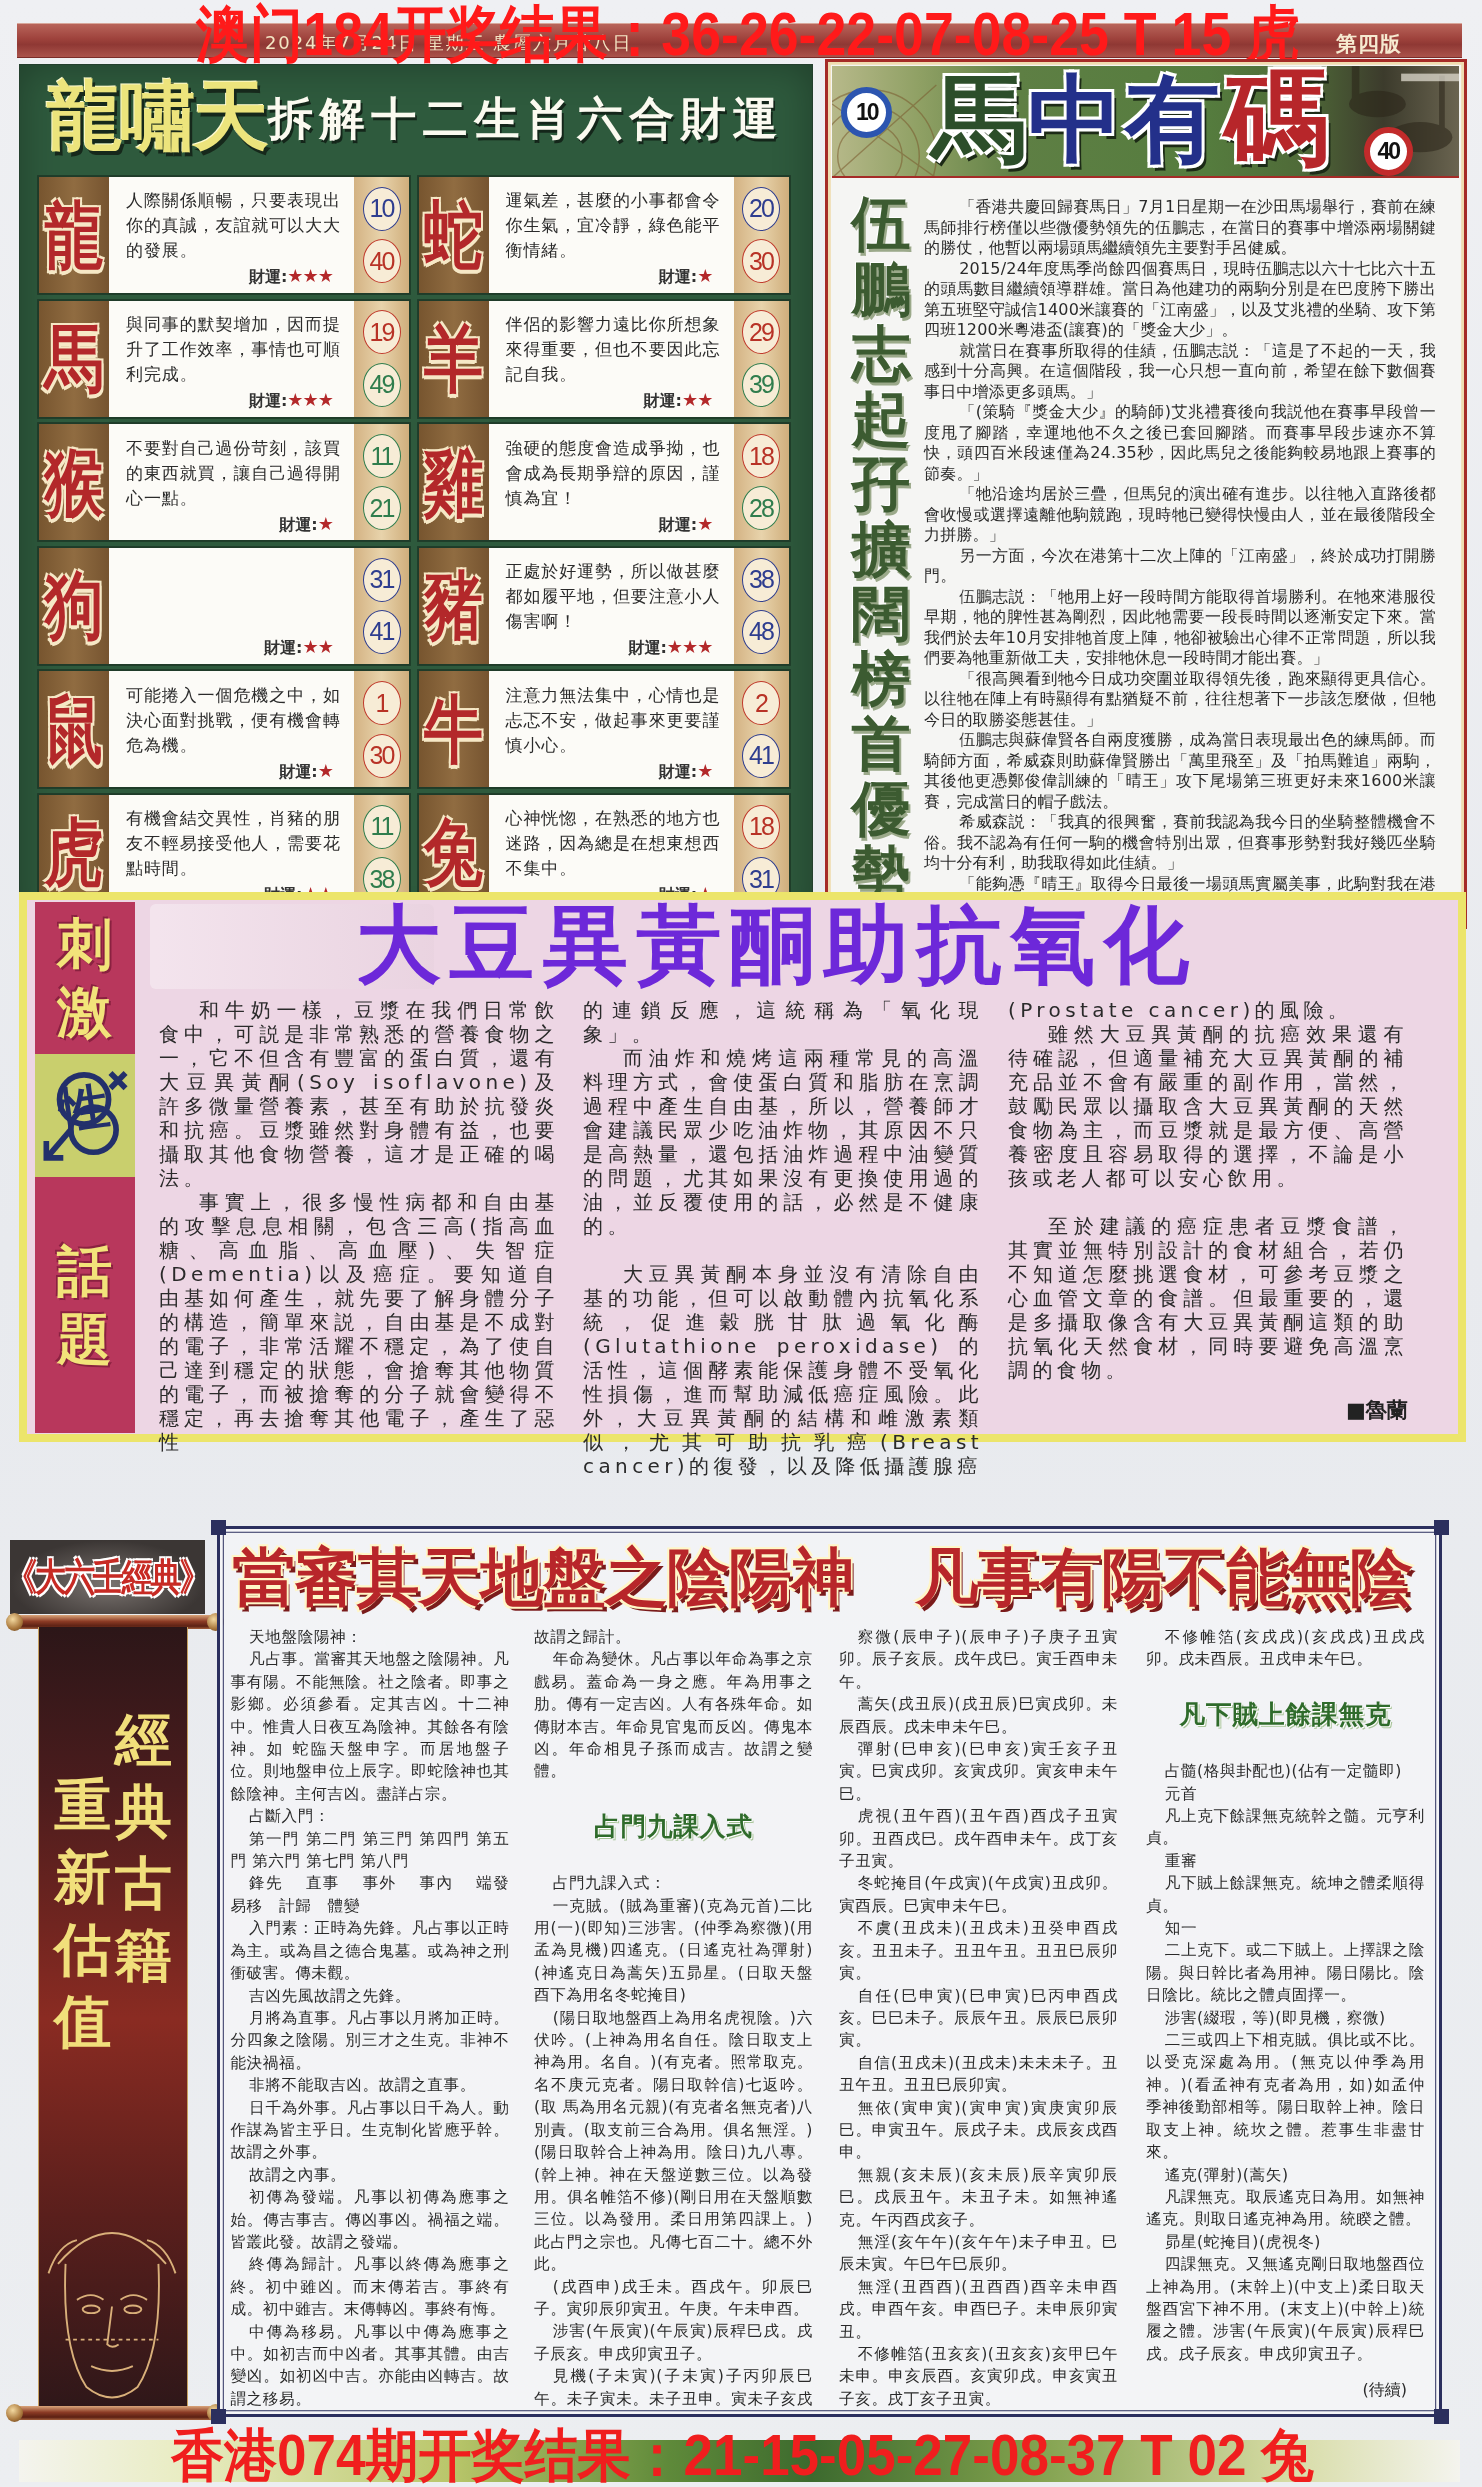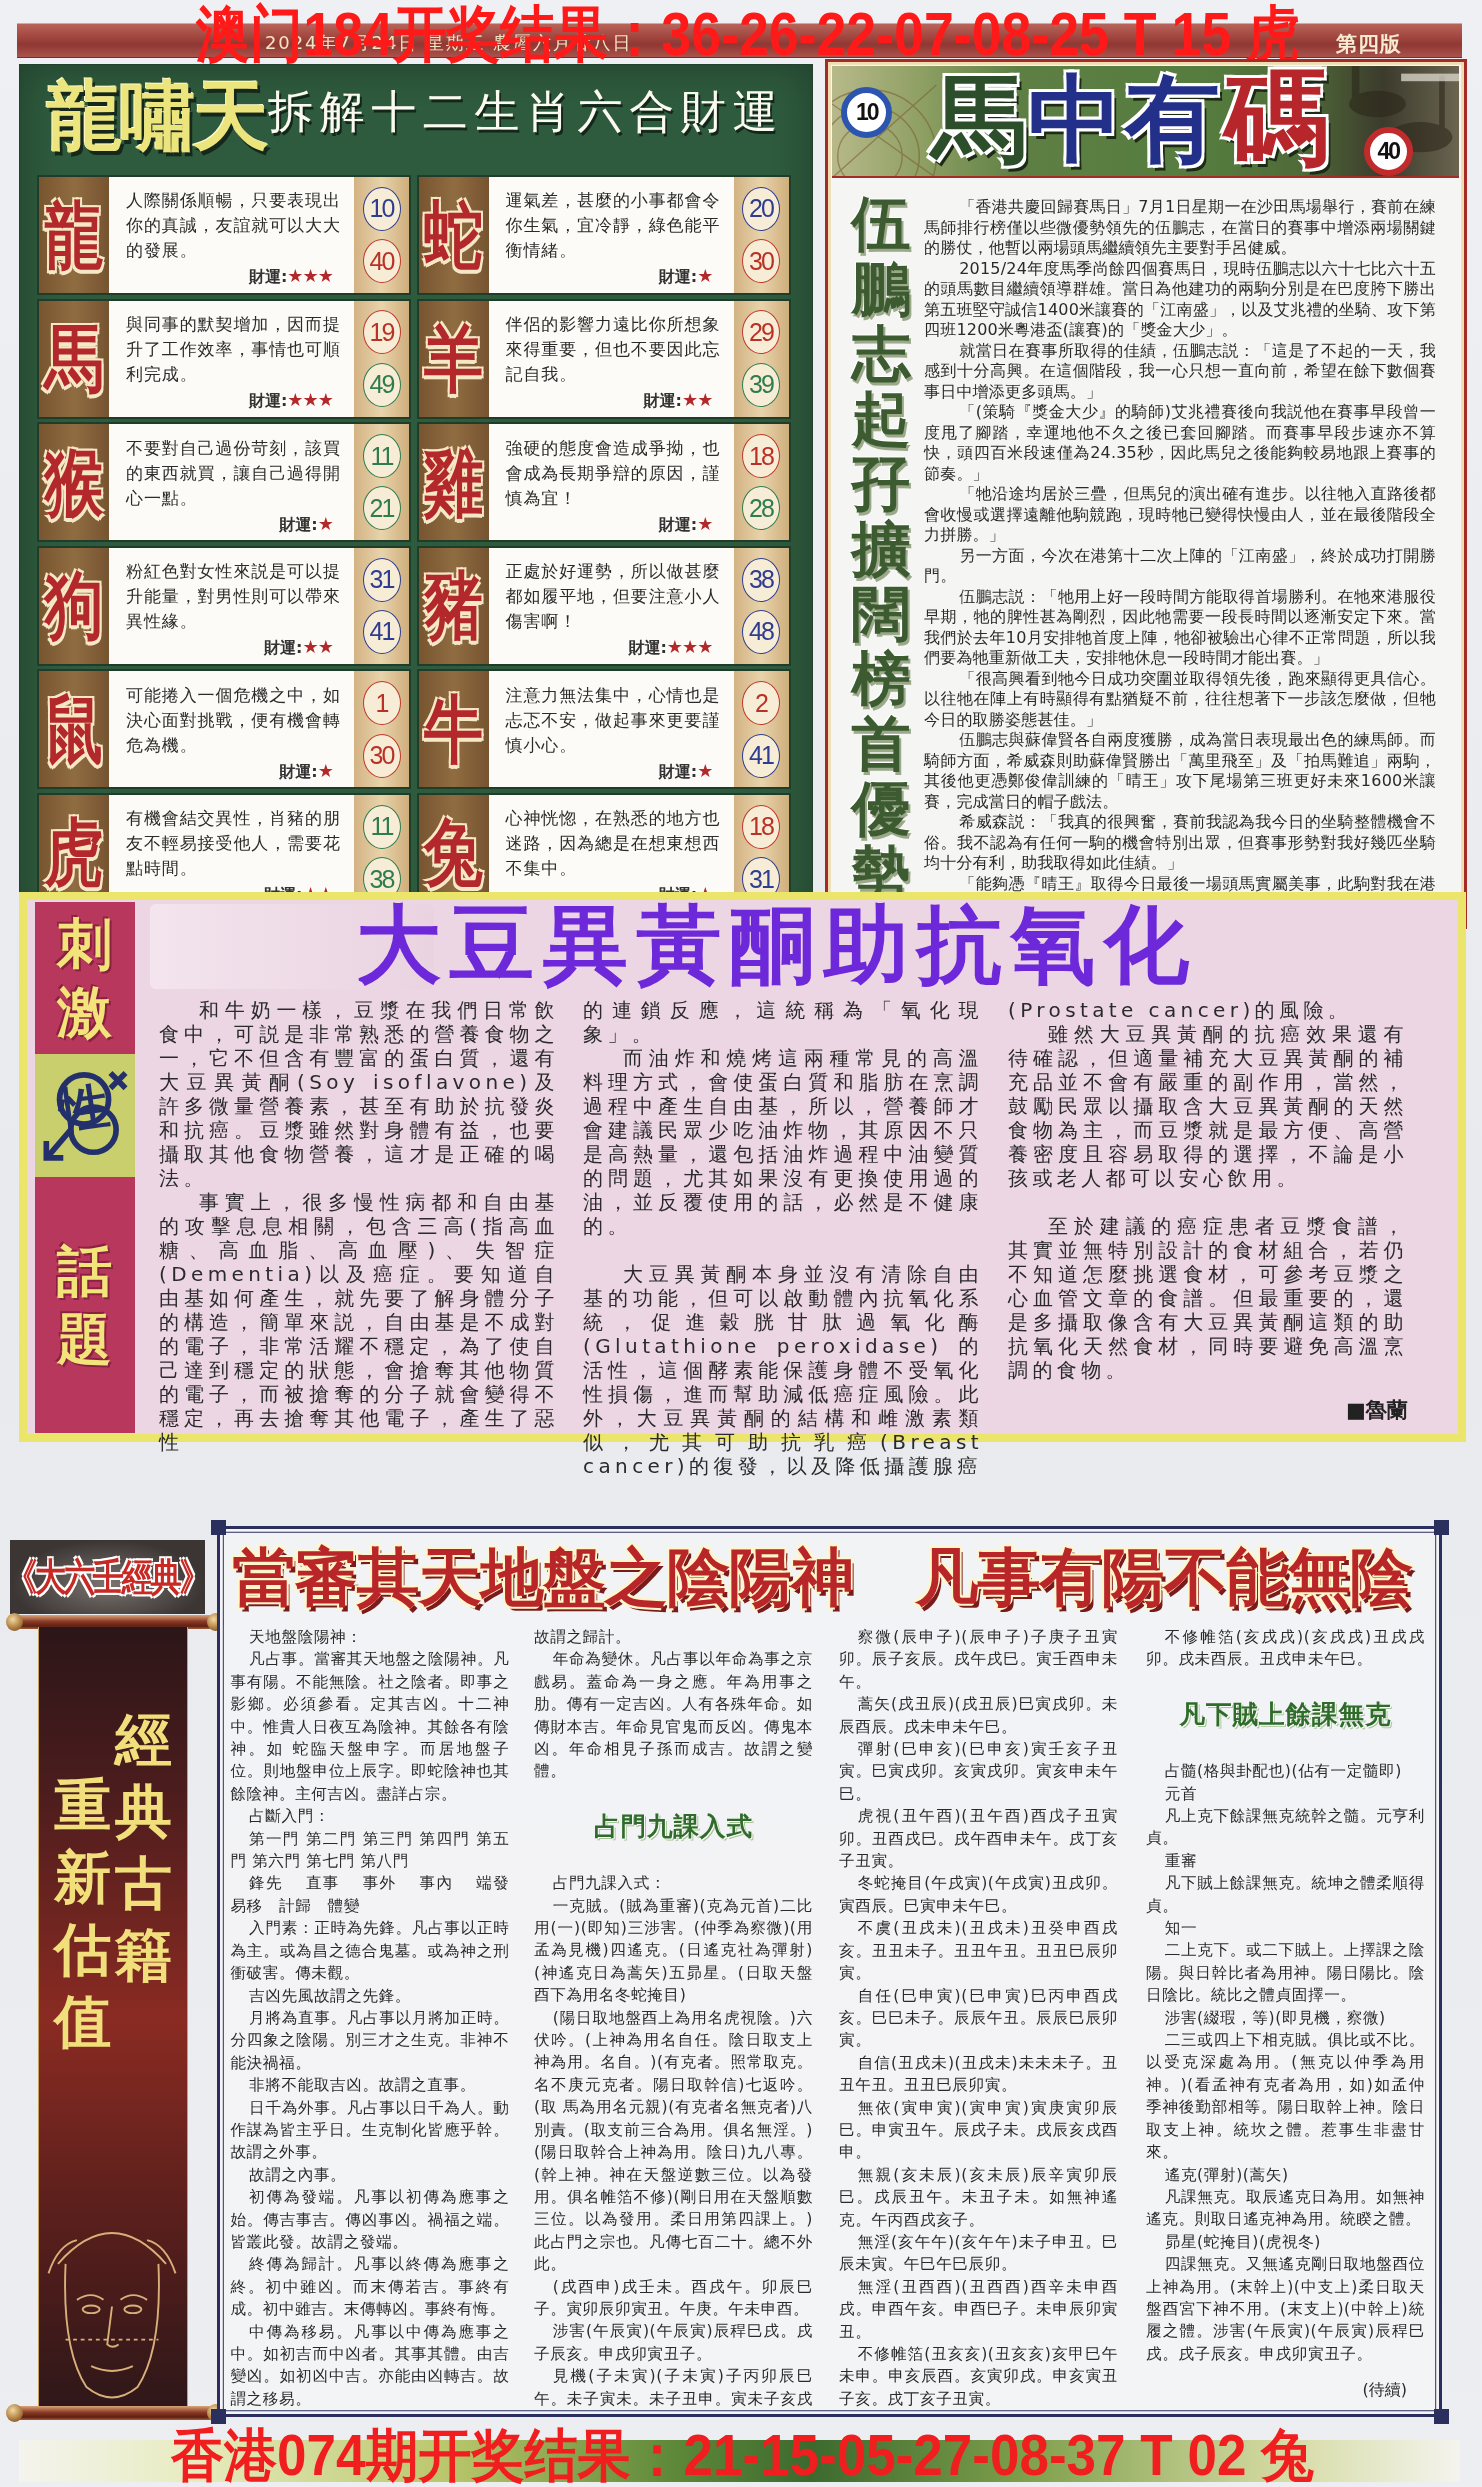--- a/index.html
+++ b/index.html
@@ -8,21 +8,21 @@
 
 
 .hdr-band{position:absolute;left:17px;top:23px;width:1445px;height:35px;background:linear-gradient(180deg,#b8645a 0%,#9e423c 45%,#8f3834 62%,#aa534b 100%);border-top:0.9px solid #d7a79b;border-bottom:0.9px solid #7a2c28}
 .hdr-date{position:absolute;left:248px;top:6.6px;font-size:18px;color:#f3e6c4;letter-spacing:1.9px;white-space:nowrap}
 .hdr-edition{position:absolute;left:1319px;top:5.7px;font-size:21px;font-weight:bold;color:#f6ead0;letter-spacing:0.9px}
 .hdr-macau{position:absolute;left:196px;top:3.8px;font-family:"Liberation Sans",sans-serif;font-weight:bold;font-size:61px;line-height:1;color:#ff1a1a;white-space:nowrap;transform:scaleX(0.88);transform-origin:left top}
 
 
 .zp{position:absolute;left:19px;top:64px;width:794px;height:863px;background:#2e5a3d;border:1.9px solid #233f2d;box-shadow:inset 0 0 38px rgba(0,0,0,.3)}
 .zp-title{position:absolute;left:26.5px;top:13.3px;font-family:"DejaVu Serif",serif;font-weight:bold;font-size:76px;line-height:1;color:#ece47c;letter-spacing:-2.8px;text-shadow:2.8px 3.8px 0 #16281b,-0.9px -0.9px 0 #fffbd2}
-.zp-sub{position:absolute;left:248px;top:24px;font-family:"DejaVu Serif",serif;font-weight:normal;font-size:45px;line-height:1;color:#fbfaf0;letter-spacing:6.6px;text-shadow:1.9px 2.8px 0 #14261a}
+.zp-sub{position:absolute;left:248px;top:31px;font-family:"DejaVu Serif",serif;font-weight:bold;font-size:45px;line-height:1;color:#fbfaf0;letter-spacing:6.6px;text-shadow:1.9px 2.8px 0 #14261a}
 .zp-grid{position:absolute;left:19px;top:112px;width:751px;display:grid;grid-template-columns:370px 370px;column-gap:9.5px;row-gap:7.6px}
 .card{position:relative;height:116px;display:flex;box-shadow:0 0 0 1.9px #1f3b29}
 .card-label{width:70px;background:linear-gradient(90deg,#77552f,#906c41 50%,#765430);display:flex;align-items:center;justify-content:center;font-family:"DejaVu Serif",serif;font-weight:bold;font-size:59px;line-height:1;color:#b3282a;text-shadow:-1.9px -1.9px 0 #f6e8c6,1.9px -1.9px 0 #f6e8c6,-1.9px 1.9px 0 #f6e8c6,1.9px 1.9px 0 #f6e8c6,0 2.8px 0 #f6e8c6}
 .card-label span{display:inline-block;transform:scaleY(1.25)}
 .card-body{position:relative;width:245px;padding:11.4px 7.6px 0 17px;background:#fcfbf7}
 .card-text{font-size:17px;line-height:25px;letter-spacing:0.9px;color:#2b2b2b}
 .card-wealth{position:absolute;right:21px;bottom:4.7px;font-size:16px;font-weight:bold;color:#333;white-space:nowrap}
 .stars{color:#b3282a;font-size:18px;letter-spacing:-0.9px}
 .card-nums{width:55px;background:linear-gradient(90deg,#d3b283,#e8d3ab 50%,#cfae7c);display:flex;flex-direction:column;align-items:center;justify-content:space-around;padding:5.7px 0}
 .ball{width:38px;height:44px;border-radius:50%;border:1.9px solid #888;display:flex;align-items:center;justify-content:center;font-family:"Liberation Sans",sans-serif;font-size:25px;letter-spacing:-1.9px;background:#f7ecd6}
@@ -186,21 +186,20 @@
           <div class="ball" data-color="red">18</div>
           <div class="ball" data-color="green">28</div>
         </div>
       </div>
 
       <div class="card">
         <div class="card-label">
             <span>狗</span>
           </div>
         <div class="card-body">
-          <div class="card-text">粉紅色對女性來説是可以提升能量，對男性則可以帶來異性緣。</div>
           <div class="card-wealth"><span>財運:</span><span class="stars">★★</span></div>
         </div>
         <div class="card-nums">
           <div class="ball" data-color="blue">31</div>
           <div class="ball" data-color="blue">41</div>
         </div>
       </div>
 
       <div class="card">
         <div class="card-label">

